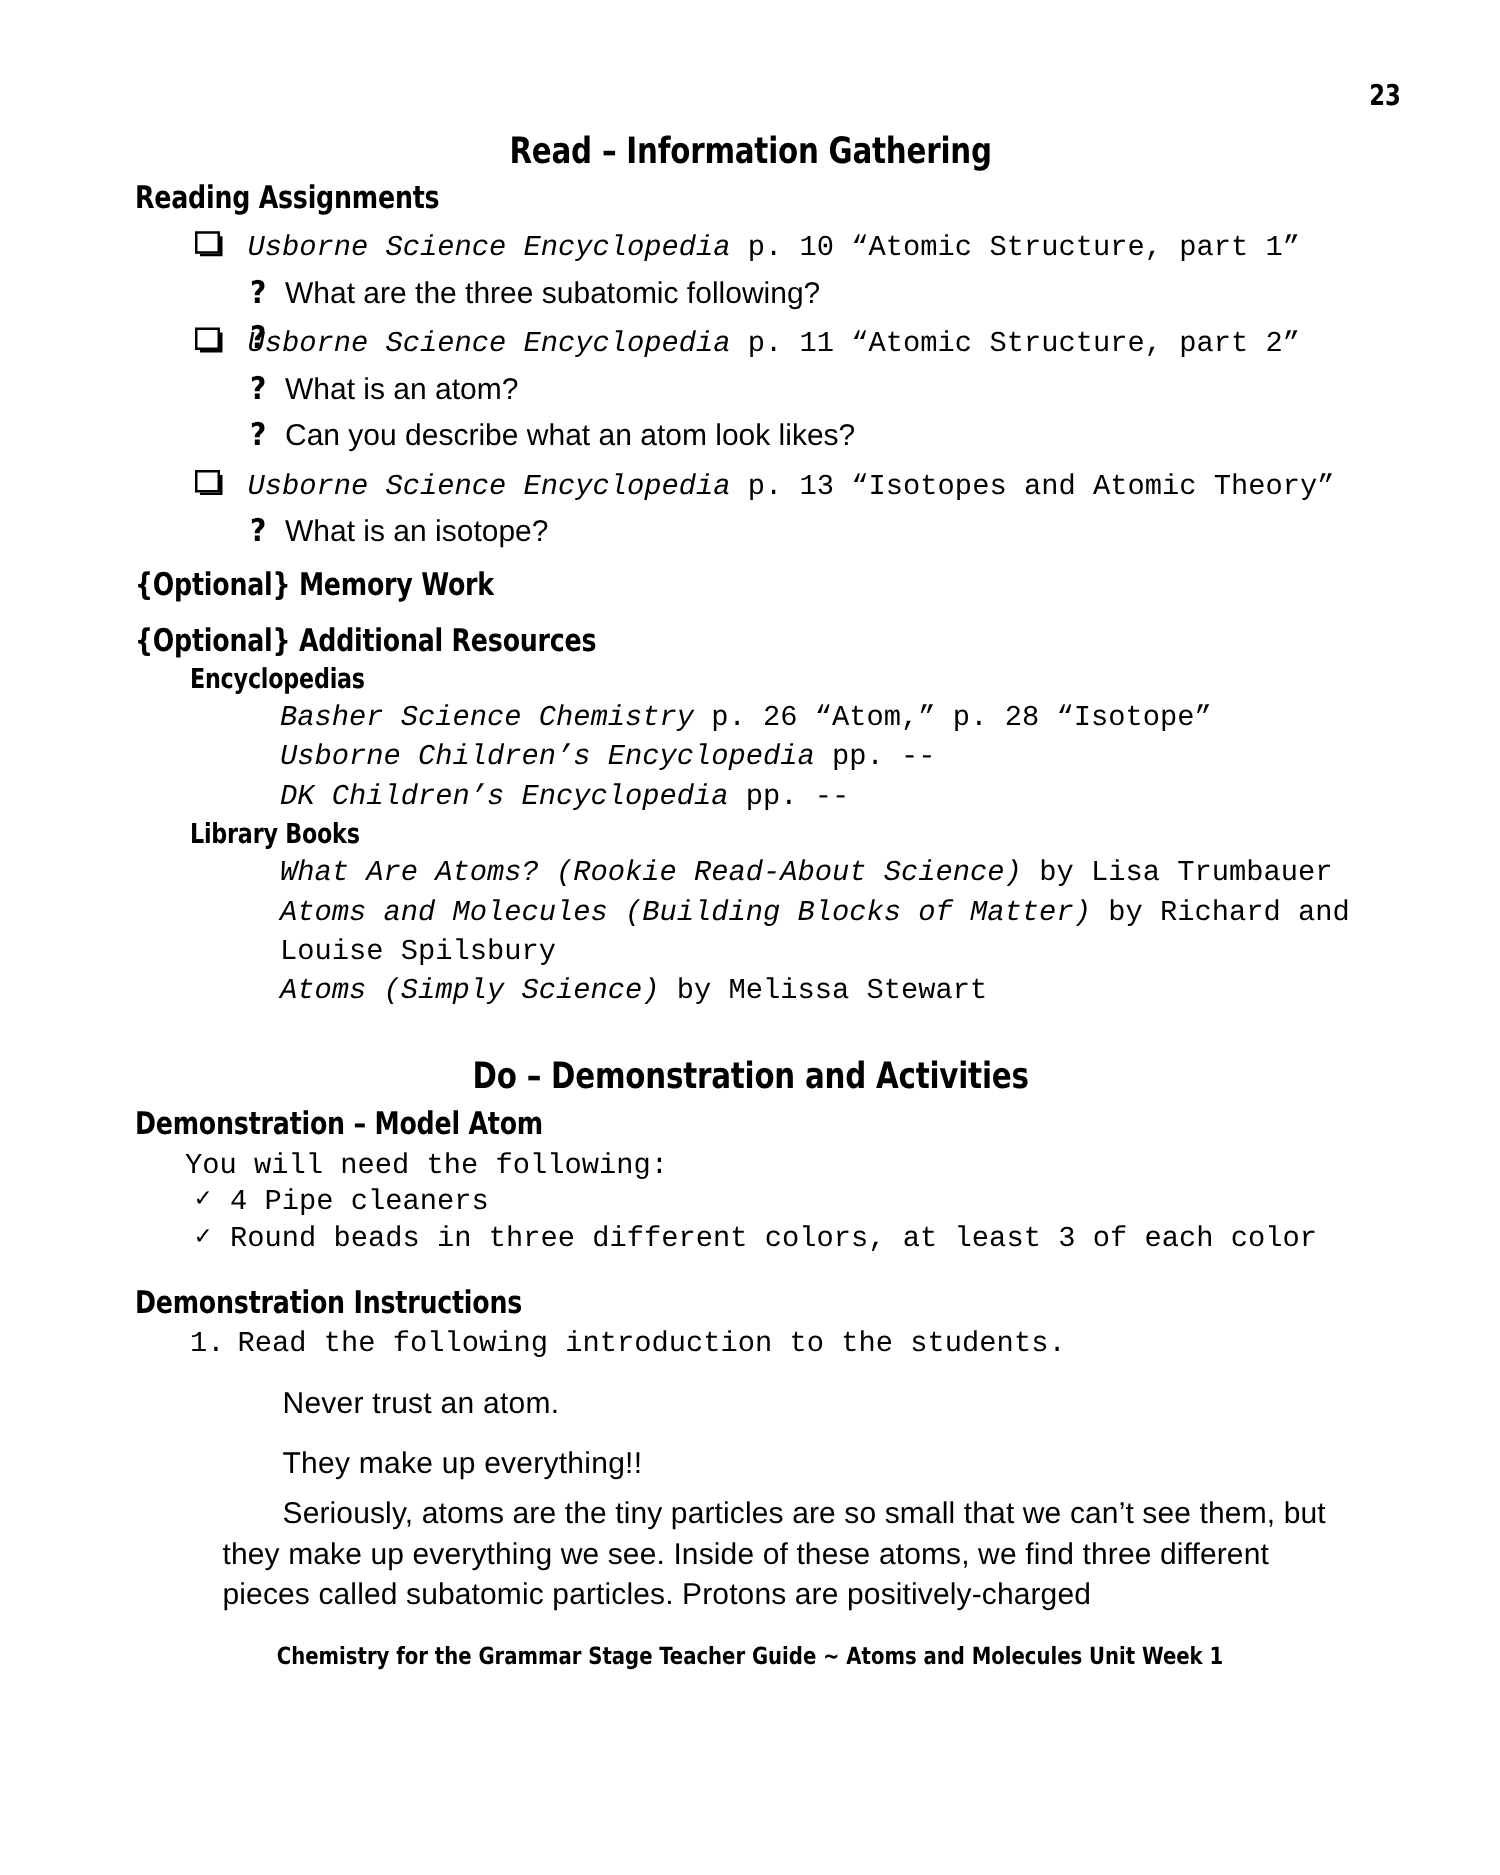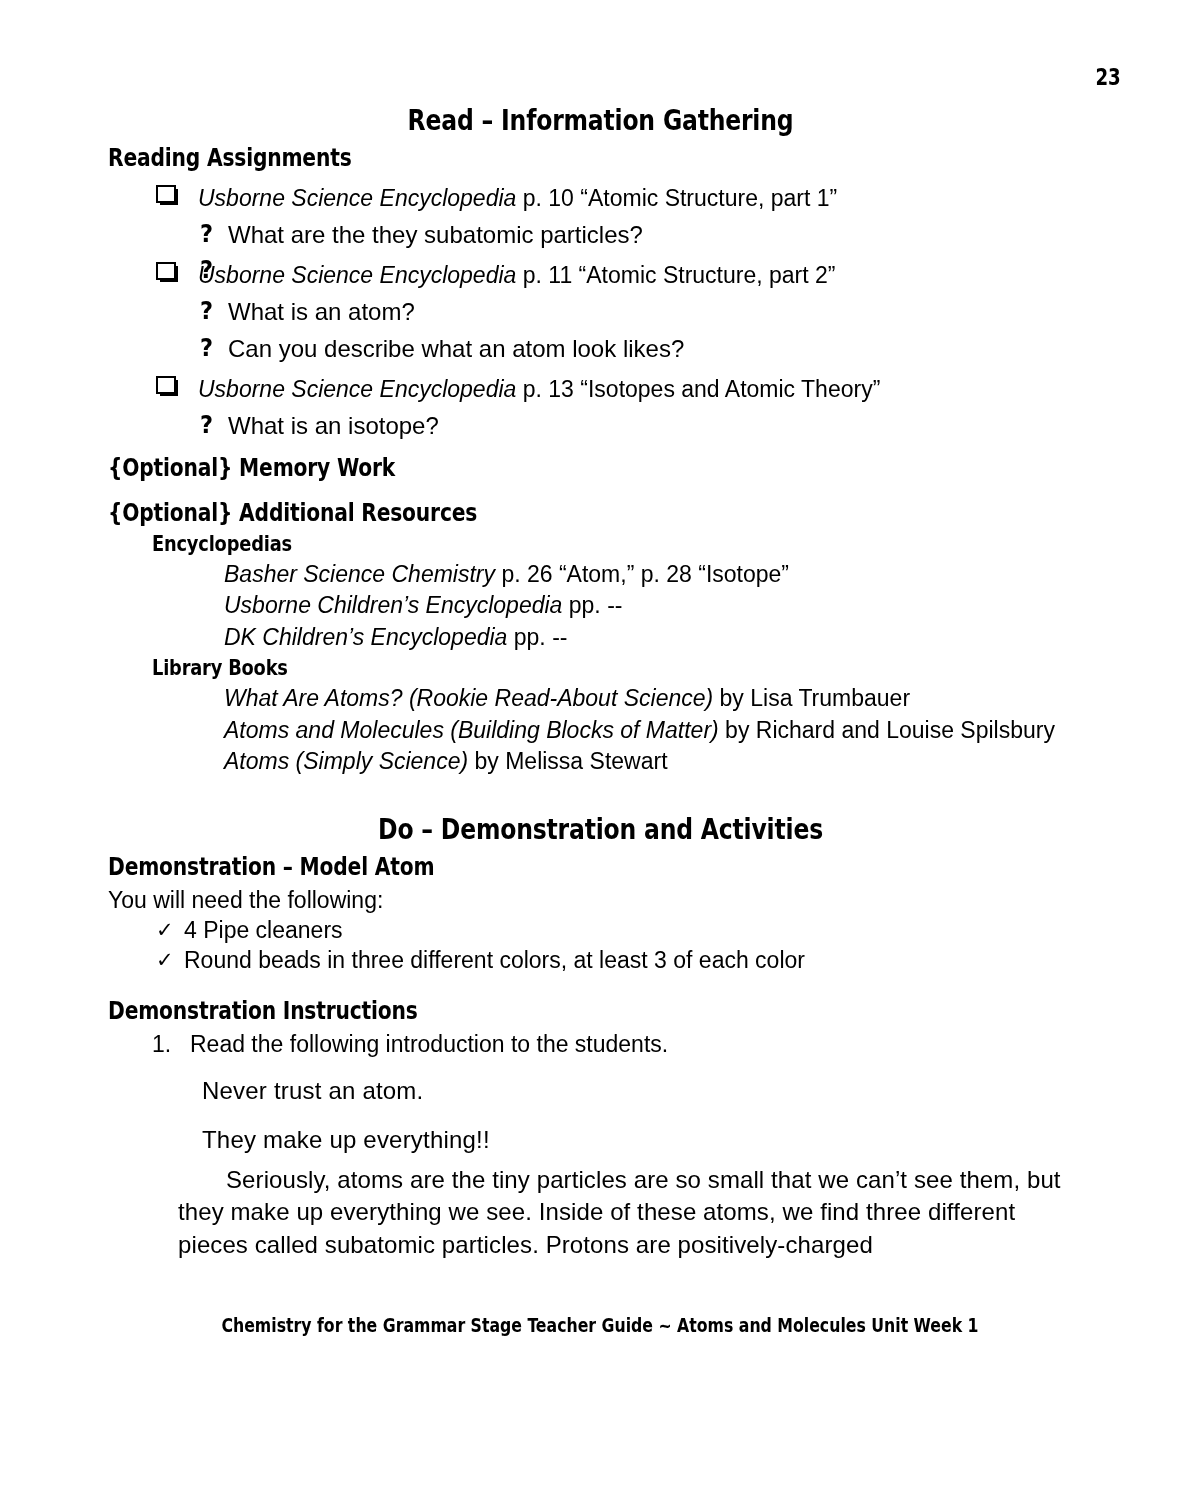--- a/index.html
+++ b/index.html
@@ -73,21 +73,21 @@
     font-size: 22px;
     line-height: 1.2;
     margin: 2px 0 2px 0;
     margin-left: 44px;
     transform: scaleX(0.90);
     transform-origin: left center;
   }
 
   
   .serif {
-    font-family: Liberation Sans, sans-serif;
+    font-family: Liberation Mono, monospace;
     font-size: 23px;
     line-height: 1.33;
   }
   .it { font-style: italic; }
 
   
   .chk-item {
     position: relative;
     margin-left: 44px;
     padding-left: 46px;
@@ -158,20 +158,21 @@
     line-height: 1.30;
   }
   .ck-mark {
     position: absolute;
     left: 4px;
     top: 0px;
     font-size: 21px;
   }
 
   .plain-indent {
+    margin-left: 40px;
     font-size: 23px;
     line-height: 1.33;
   }
 
   
   .num-item {
     position: relative;
     margin-left: 44px;
     padding-left: 38px;
     font-size: 23px;
@@ -179,21 +180,21 @@
     margin-top: 2px;
   }
   .num-lab {
     position: absolute;
     left: 0;
     top: 0;
   }
 
   
   .quote {
-    margin-left: 94px;
+    margin-left: 118px;
     margin-top: 16px;
     font-size: 24px;
     line-height: 1.34;
     font-family: "Liberation Sans", "DejaVu Sans", sans-serif;
     font-weight: 400;
     letter-spacing: 0.2px;
   }
   .quote-para {
     margin-left: 70px;
     margin-right: 32px;
@@ -234,21 +235,21 @@
     <div class="section-title disp">Read – Information Gathering</div>
 
     <div class="h2 disp">Reading Assignments</div>
 
     <div class="chk-item serif">
       <span class="chk-box"></span>
       <span class="it">Usborne Science Encyclopedia</span><span> p. 10 “Atomic Structure, part 1”</span>
     </div>
     <div class="q-item light">
       <span class="q-mark">?</span>
-      <span>What are the they subatomic particles?</span>
+      <span>What are the three subatomic following?</span>
     </div>
     <div class="q-item light">
       <span class="q-mark">?</span>
     </div>
 
     <div class="chk-item serif">
       <span class="chk-box"></span>
       <span class="it">Usborne Science Encyclopedia</span><span> p. 11 “Atomic Structure, part 2”</span>
     </div>
     <div class="q-item light">

